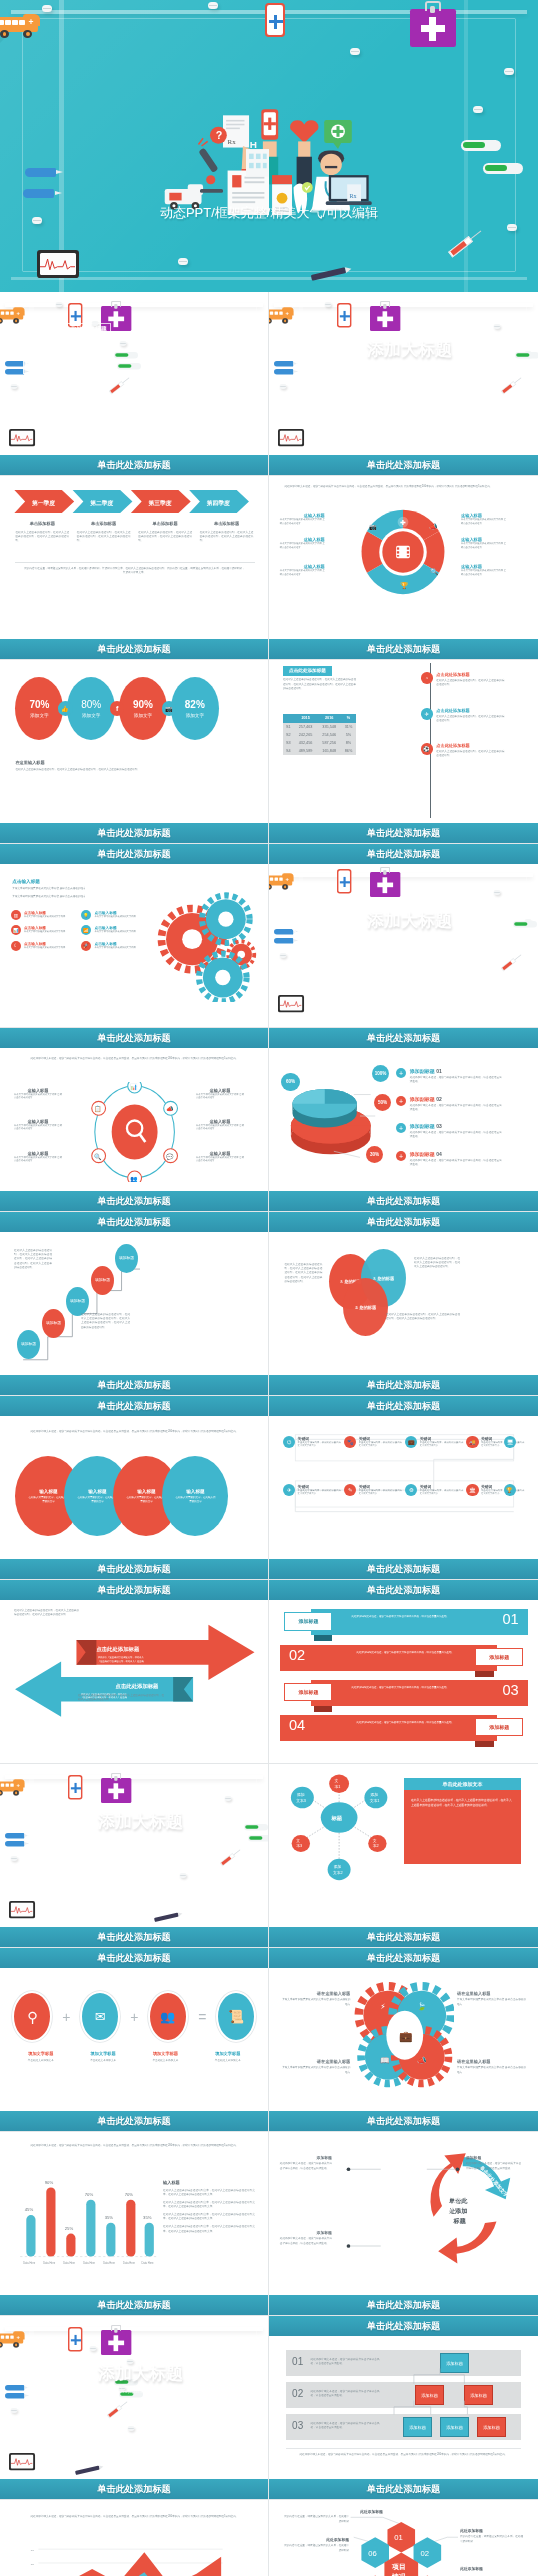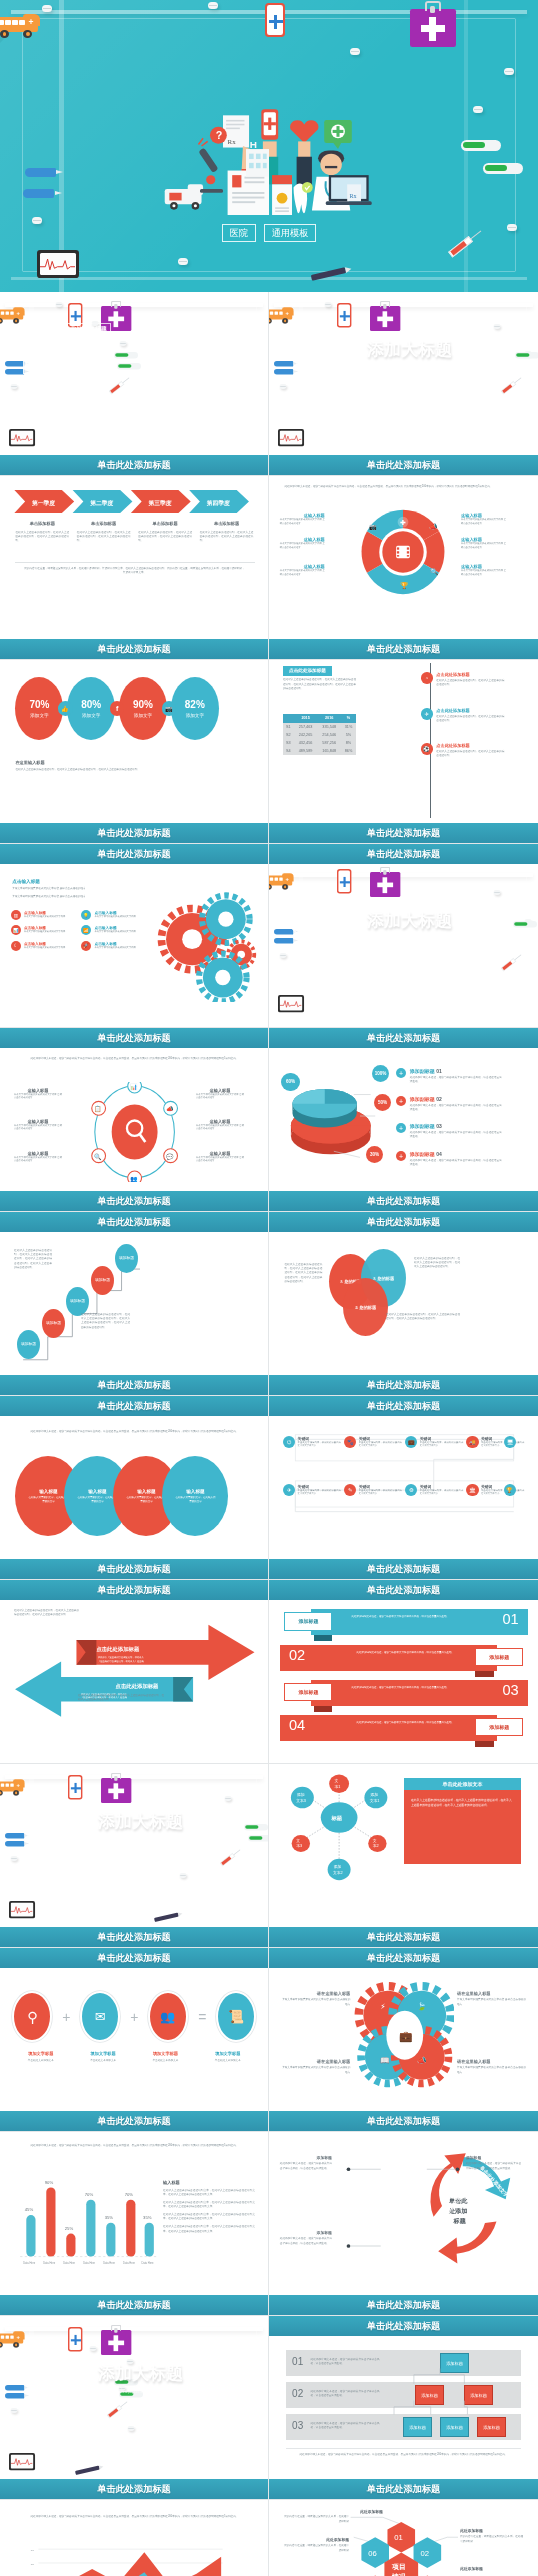--- a/index.html
+++ b/index.html
@@ -288,24 +288,21 @@
         <g transform="translate(218,98)">
             <rect x="0" y="0" width="52" height="34" fill="#2b3a4a"></rect>
             <rect x="3" y="3" width="46" height="28" fill="#cfe9f4"></rect>
             <rect x="-4" y="34" width="60" height="5" rx="2" fill="#3b4c5e"></rect>
             <rect x="24" y="12" width="18" height="22" fill="#eef4f8"></rect>
             <text x="27" y="30" font-size="8" fill="#3b7fb5" font-family="Liberation Serif, serif">Rx</text>
           </g>
       </svg>
     </div>
 
-    <div class="tagrow" style="top:224px;font-size:9.2px;">
-      <span>医院</span>
-      <span>通用模板</span>
-    </div>
+    <div class="hero-sub" style="top:204px;font-size:13px;">动态PPT/框架完整/精美大气/可以编辑</div>
   </div>
 
   <div class="grid">
 
     <div class="cell has-bot medbg">
       <div class="toprail" style="top:6%"></div>
         <div class="frame"></div>
         <div class="vrail"></div>
       <div class="ambu" style="left:-6.1px;top:14px;transform:scale(.68);transform-origin:left top;">
         <div class="body"></div>
@@ -541,21 +538,21 @@
 
     <div class="cell has-bot">
       <div class="body-area">
         <div style="position:absolute;left:15.4px;top:17px;display:flex;align-items:center;">
           <div class="ell" style="width:48px;height:63px;background:#e8523f;">
             <div style="font-size:10px;font-weight:bold;">70%</div>
             <div style="font-size:4.6px;margin-top:2.3px;">添加文字</div>
           </div>
           <div class="circ" style="width:14.6px;height:14.6px;background:#3fb6cd;margin:0 -5.4px;z-index:2;font-size:6.1px;">👍</div>
           <div class="ell" style="width:48px;height:63px;background:#3fb6cd;">
-            <div style="font-size:10px;font-weight:bold;">80%</div>
+            <div style="font-size:10px;font-weight:normal;">80%</div>
             <div style="font-size:4.6px;margin-top:2.3px;">添加文字</div>
           </div>
           <div class="circ" style="width:14.6px;height:14.6px;background:#e8523f;margin:0 -5.4px;z-index:2;font-size:7px;font-weight:bold;">f</div>
           <div class="ell" style="width:48px;height:63px;background:#e8523f;">
             <div style="font-size:10px;font-weight:bold;">90%</div>
             <div style="font-size:4.6px;margin-top:2.3px;">添加文字</div>
           </div>
           <div class="circ" style="width:14.6px;height:14.6px;background:#3fb6cd;margin:0 -5.4px;z-index:2;font-size:6.1px;">📷</div>
           <div class="ell" style="width:48px;height:63px;background:#3fb6cd;">
             <div style="font-size:10px;font-weight:bold;">82%</div>

